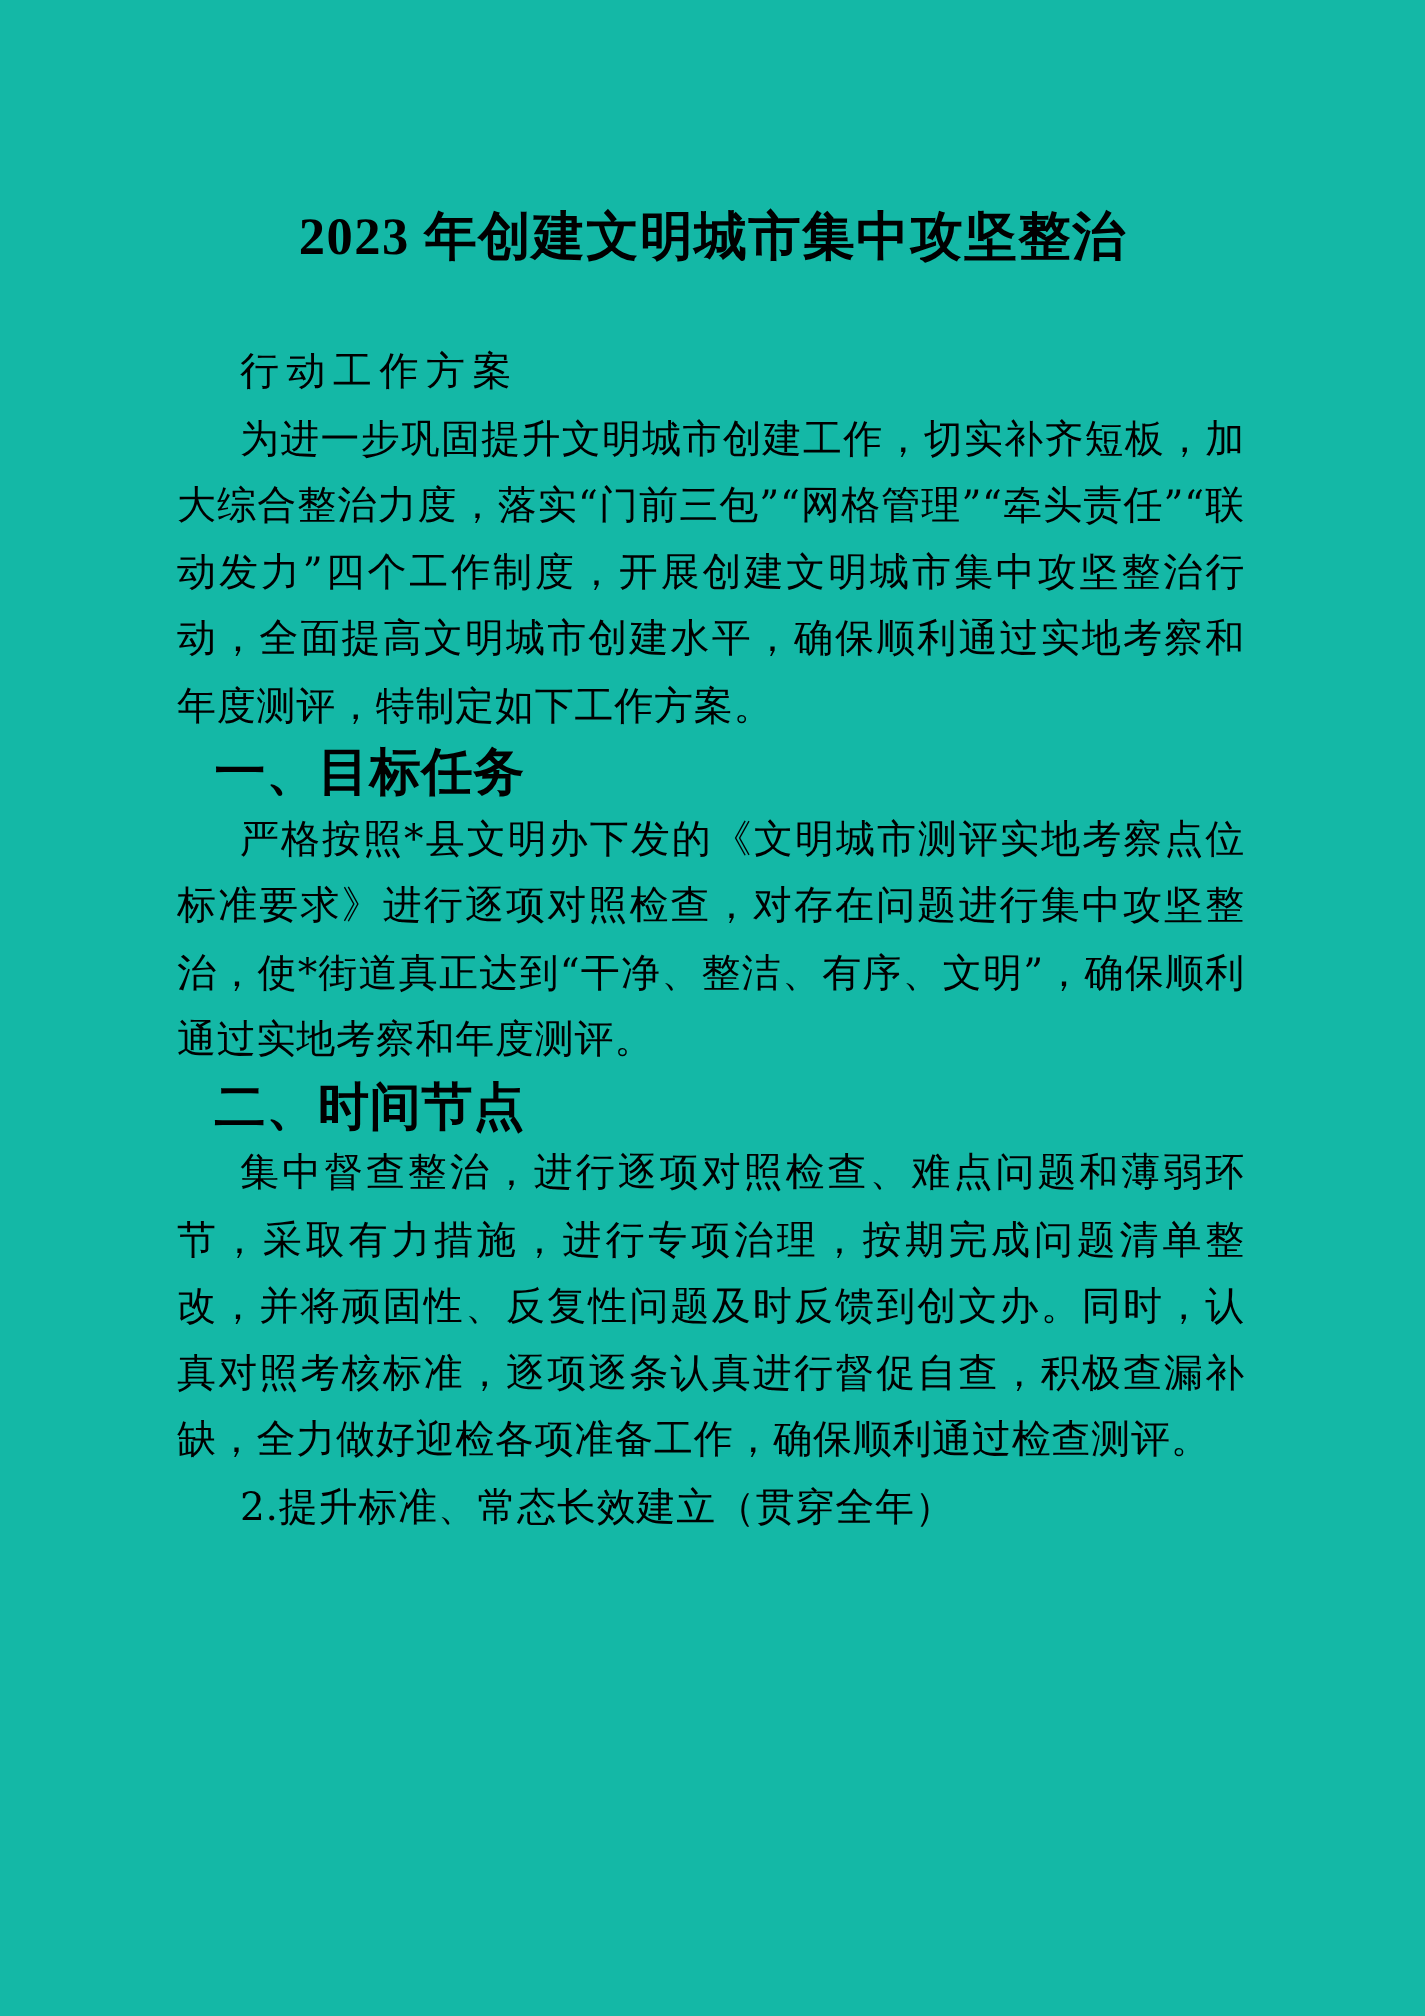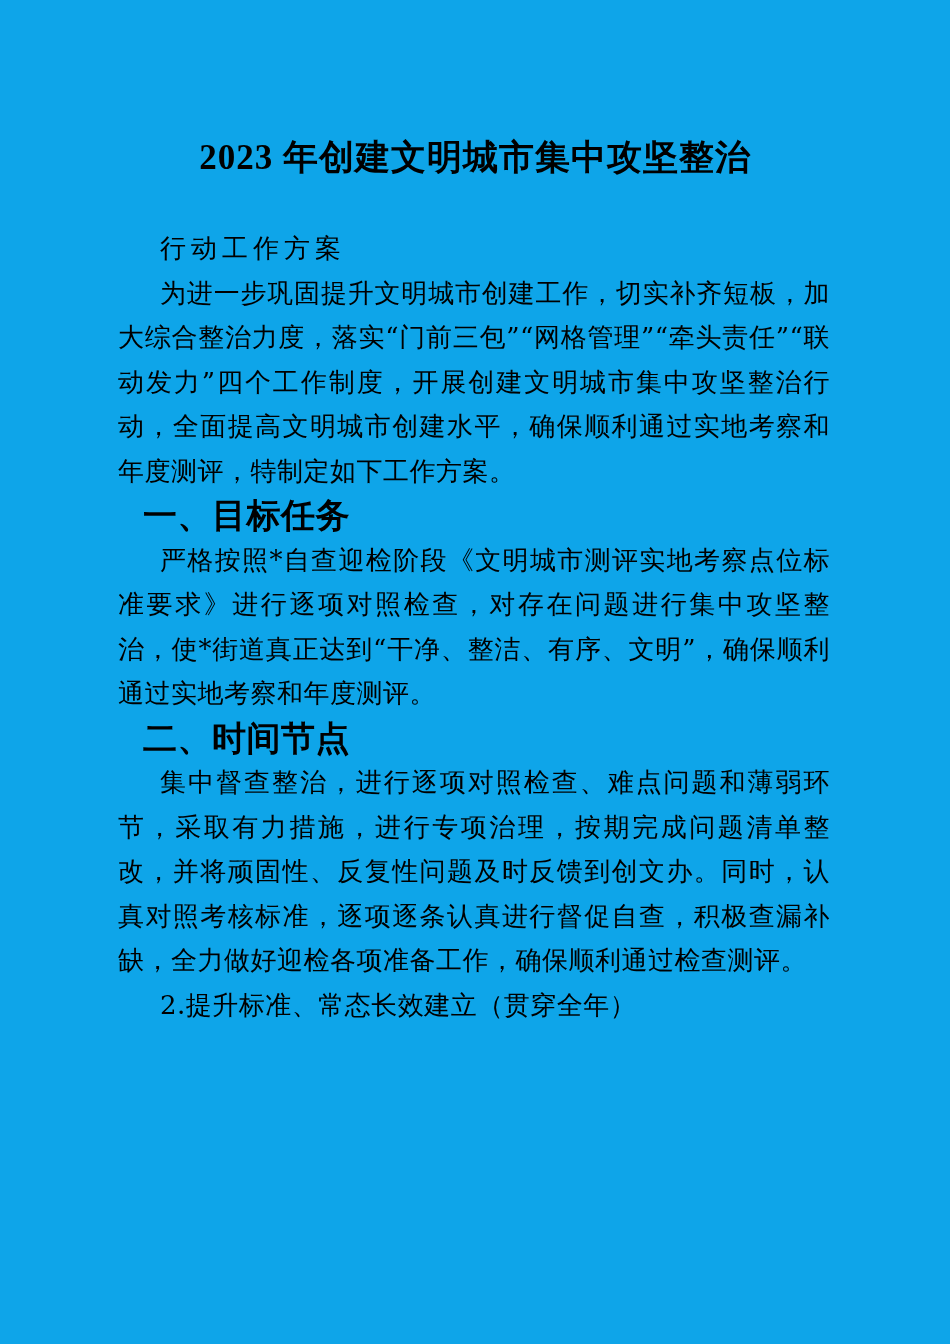--- a/index.html
+++ b/index.html
@@ -4,21 +4,21 @@
 <style>
   html, body {
     margin: 0;
     padding: 0;
     background: #ffffff;
   }
   .page {
     position: relative;
     width: 950px;
     height: 1344px;
-    background: #0ea5e9;
+    background: #14b8a6;
     color: #000000;
     overflow: hidden;
   }
   .doc-title {
     margin: 0;
     padding: 136px 60px 0 60px;
     text-align: center;
     font-family: "Liberation Serif", "DejaVu Serif", serif;
     font-weight: bold;
     font-size: 35px;
@@ -63,21 +63,21 @@
   <h1 class="doc-title">2023 年创建文明城市集中攻坚整治</h1>
 
   <div class="doc-body">
 
     <p class="para spaced">行动工作方案</p>
 
     <p class="para">为进一步巩固提升文明城市创建工作，切实补齐短板，加大综合整治力度，落实“门前三包”“网格管理”“牵头责任”“联动发力”四个工作制度，开展创建文明城市集中攻坚整治行动，全面提高文明城市创建水平，确保顺利通过实地考察和年度测评，特制定如下工作方案。</p>
 
     <h2 class="heading">一、目标任务</h2>
 
-    <p class="para">严格按照*自查迎检阶段《文明城市测评实地考察点位标准要求》进行逐项对照检查，对存在问题进行集中攻坚整治，使*街道真正达到“干净、整洁、有序、文明”，确保顺利通过实地考察和年度测评。</p>
+    <p class="para">严格按照*县文明办下发的《文明城市测评实地考察点位标准要求》进行逐项对照检查，对存在问题进行集中攻坚整治，使*街道真正达到“干净、整洁、有序、文明”，确保顺利通过实地考察和年度测评。</p>
 
     <h2 class="heading">二、时间节点</h2>
 
 
 
     <p class="para">集中督查整治，进行逐项对照检查、难点问题和薄弱环节，采取有力措施，进行专项治理，按期完成问题清单整改，并将顽固性、反复性问题及时反馈到创文办。同时，认真对照考核标准，逐项逐条认真进行督促自查，积极查漏补缺，全力做好迎检各项准备工作，确保顺利通过检查测评。</p>
 
     <p class="para">2.提升标准、常态长效建立（贯穿全年）</p>
 
   </div>

